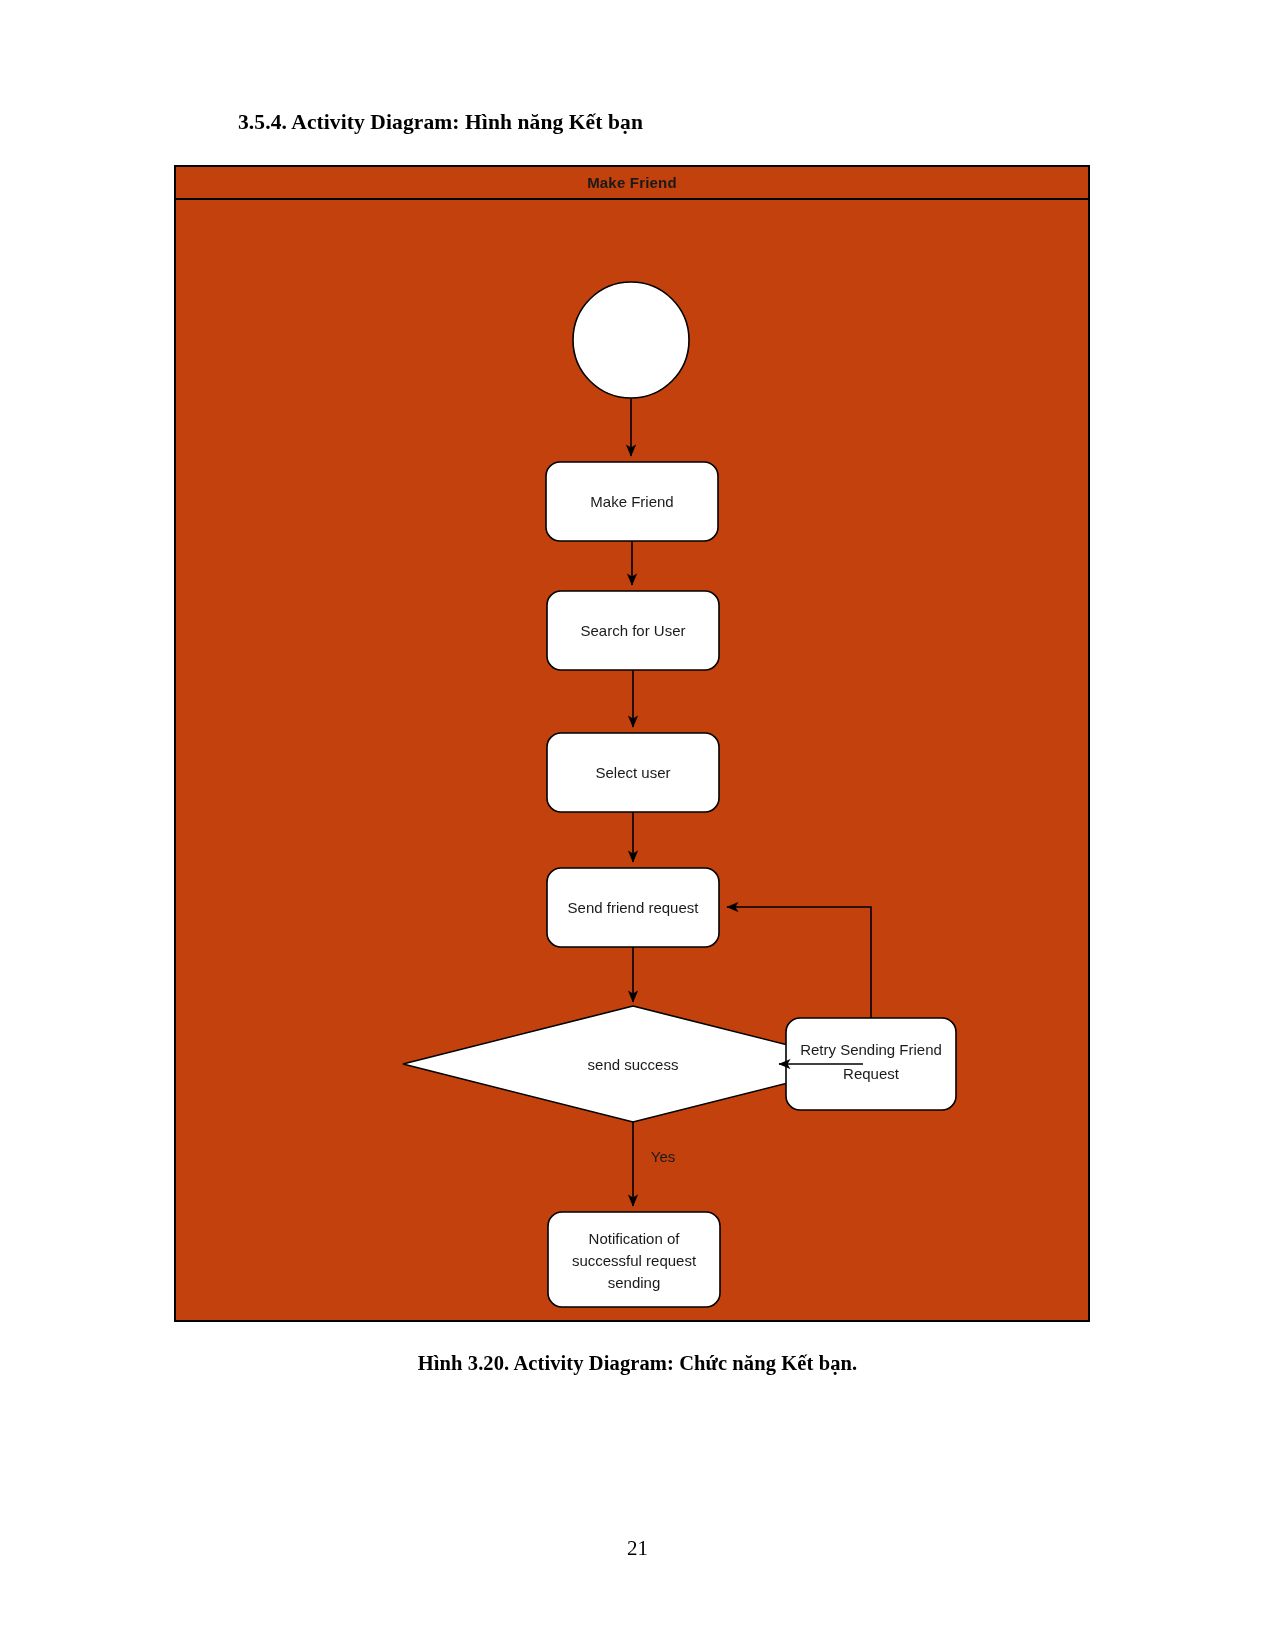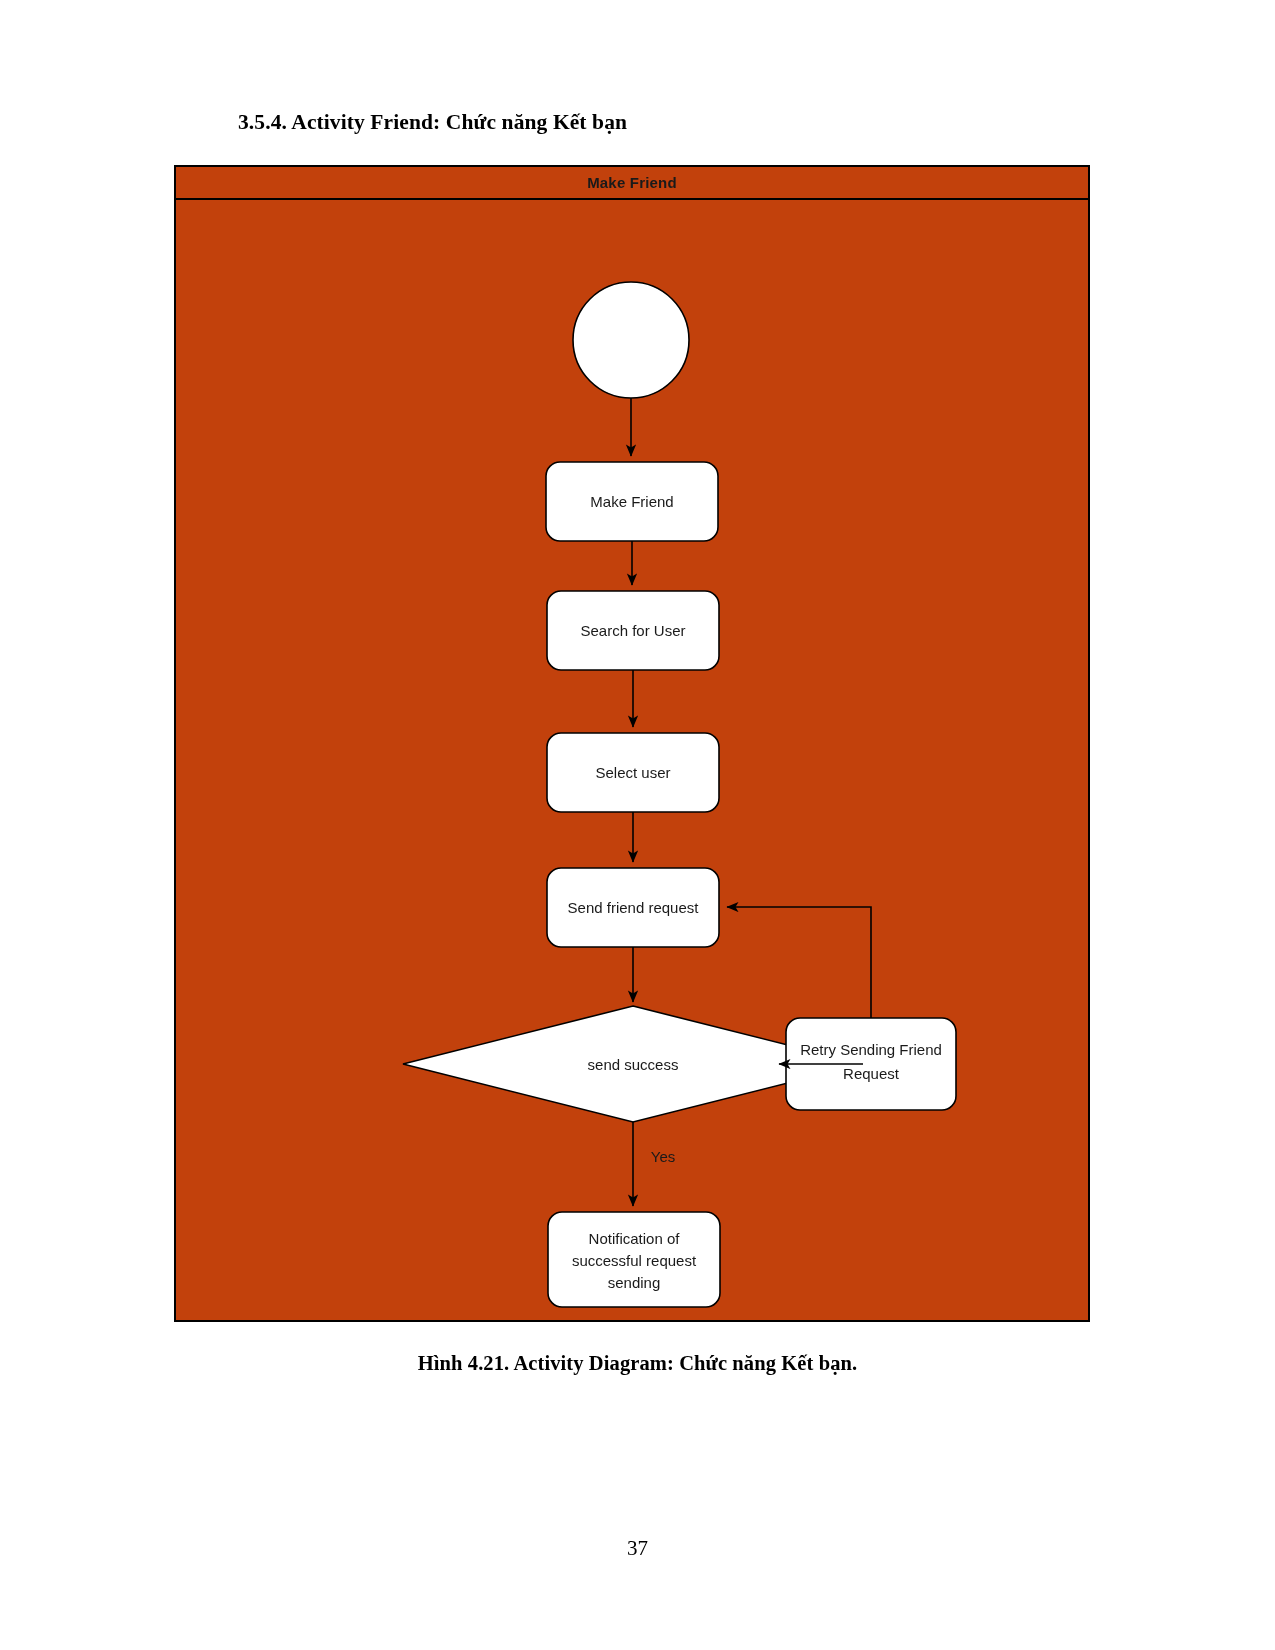--- a/index.html
+++ b/index.html
@@ -111,21 +111,21 @@
     top: 1536px;
     width: 1275px;
     text-align: center;
     font-family: "Liberation Serif", serif;
     font-size: 21px;
   }
 </style>
 </head>
 <body>
 
-<div class="section-heading">3.5.4. Activity Friend: Chức năng Kết bạn</div>
+<div class="section-heading">3.5.4. Activity Diagram: Hình năng Kết bạn</div>
 
 <div class="figure-frame">
 
   <div class="lane-header">
     <span class="lane-title">Make Friend</span>
   </div>
 
   <div class="diagram-canvas">
     <svg width="916" height="1122" viewBox="0 0 916 1122" xmlns="http://www.w3.org/2000/svg">
       <defs>
@@ -189,15 +189,15 @@
       <text class="edge-label" x="487" y="962" text-anchor="middle">Yes</text>
 
       <rect class="shape" x="372" y="1012" width="172" height="95" rx="14" ry="14"></rect>
       <text class="node-label" x="458" y="1044" text-anchor="middle">Notification of</text>
       <text class="node-label" x="458" y="1066" text-anchor="middle">successful request</text>
       <text class="node-label" x="458" y="1088" text-anchor="middle">sending</text>
     </svg>
   </div>
 </div>
 
-<div class="figure-caption">Hình 4.21. Activity Diagram: Chức năng Kết bạn.</div>
-
-<div class="page-number">37</div>
+<div class="figure-caption">Hình 3.20. Activity Diagram: Chức năng Kết bạn.</div>
+
+<div class="page-number">21</div>
 
 </body></html>

